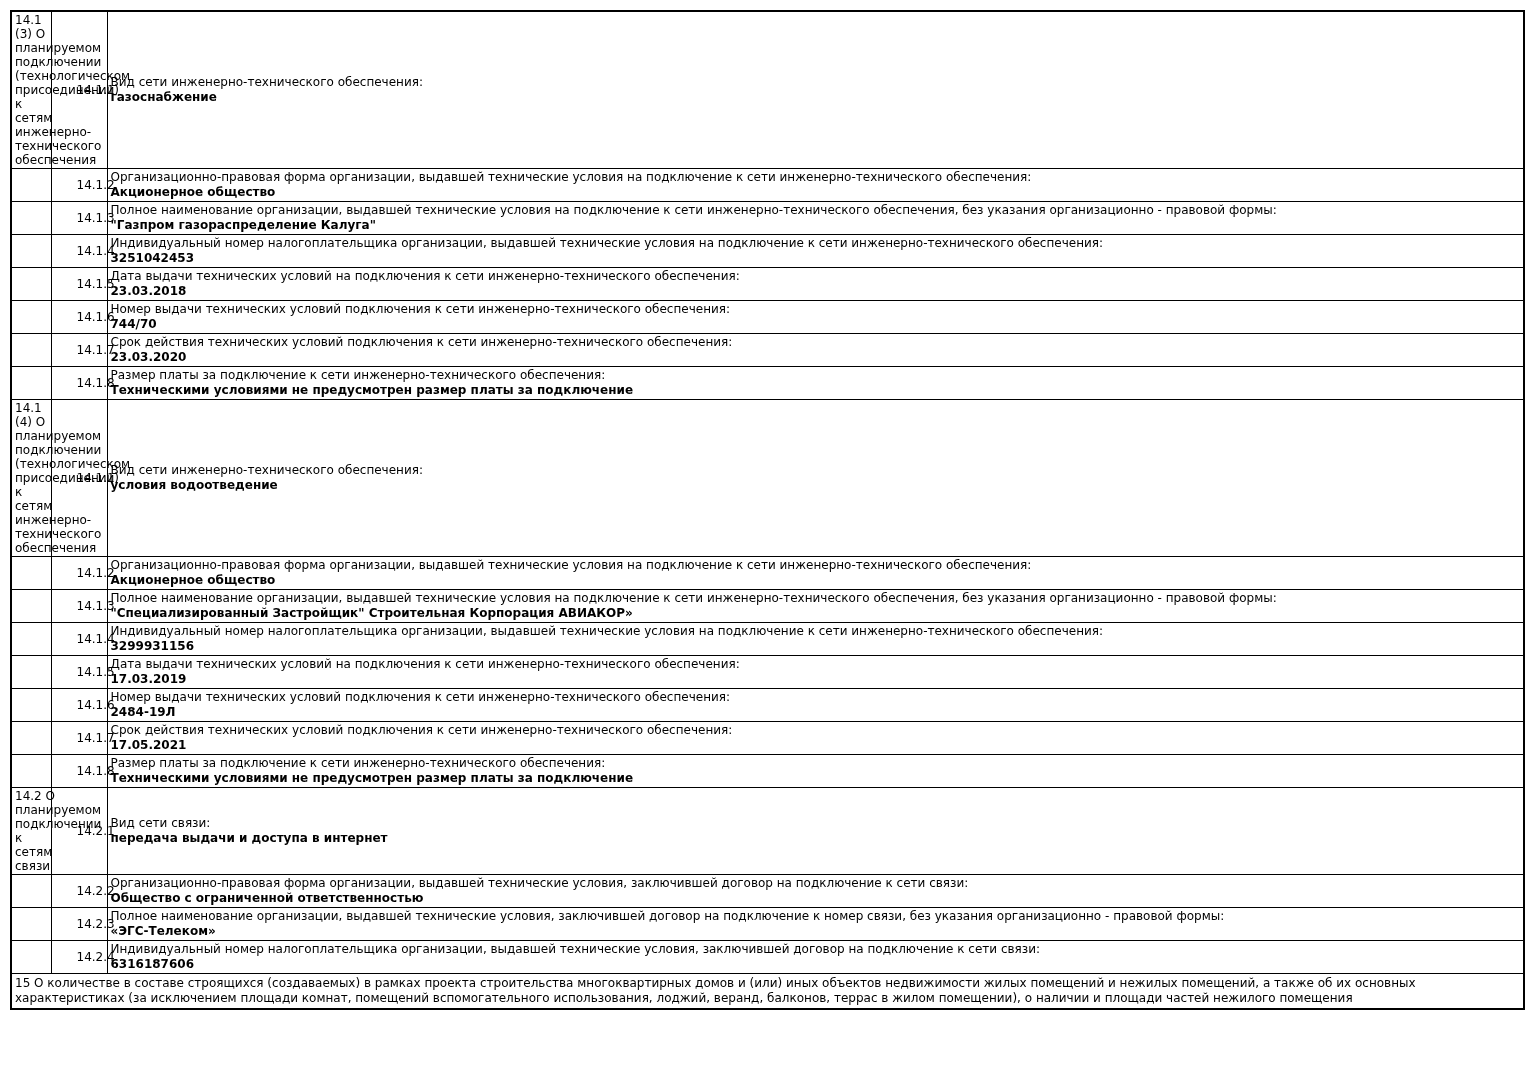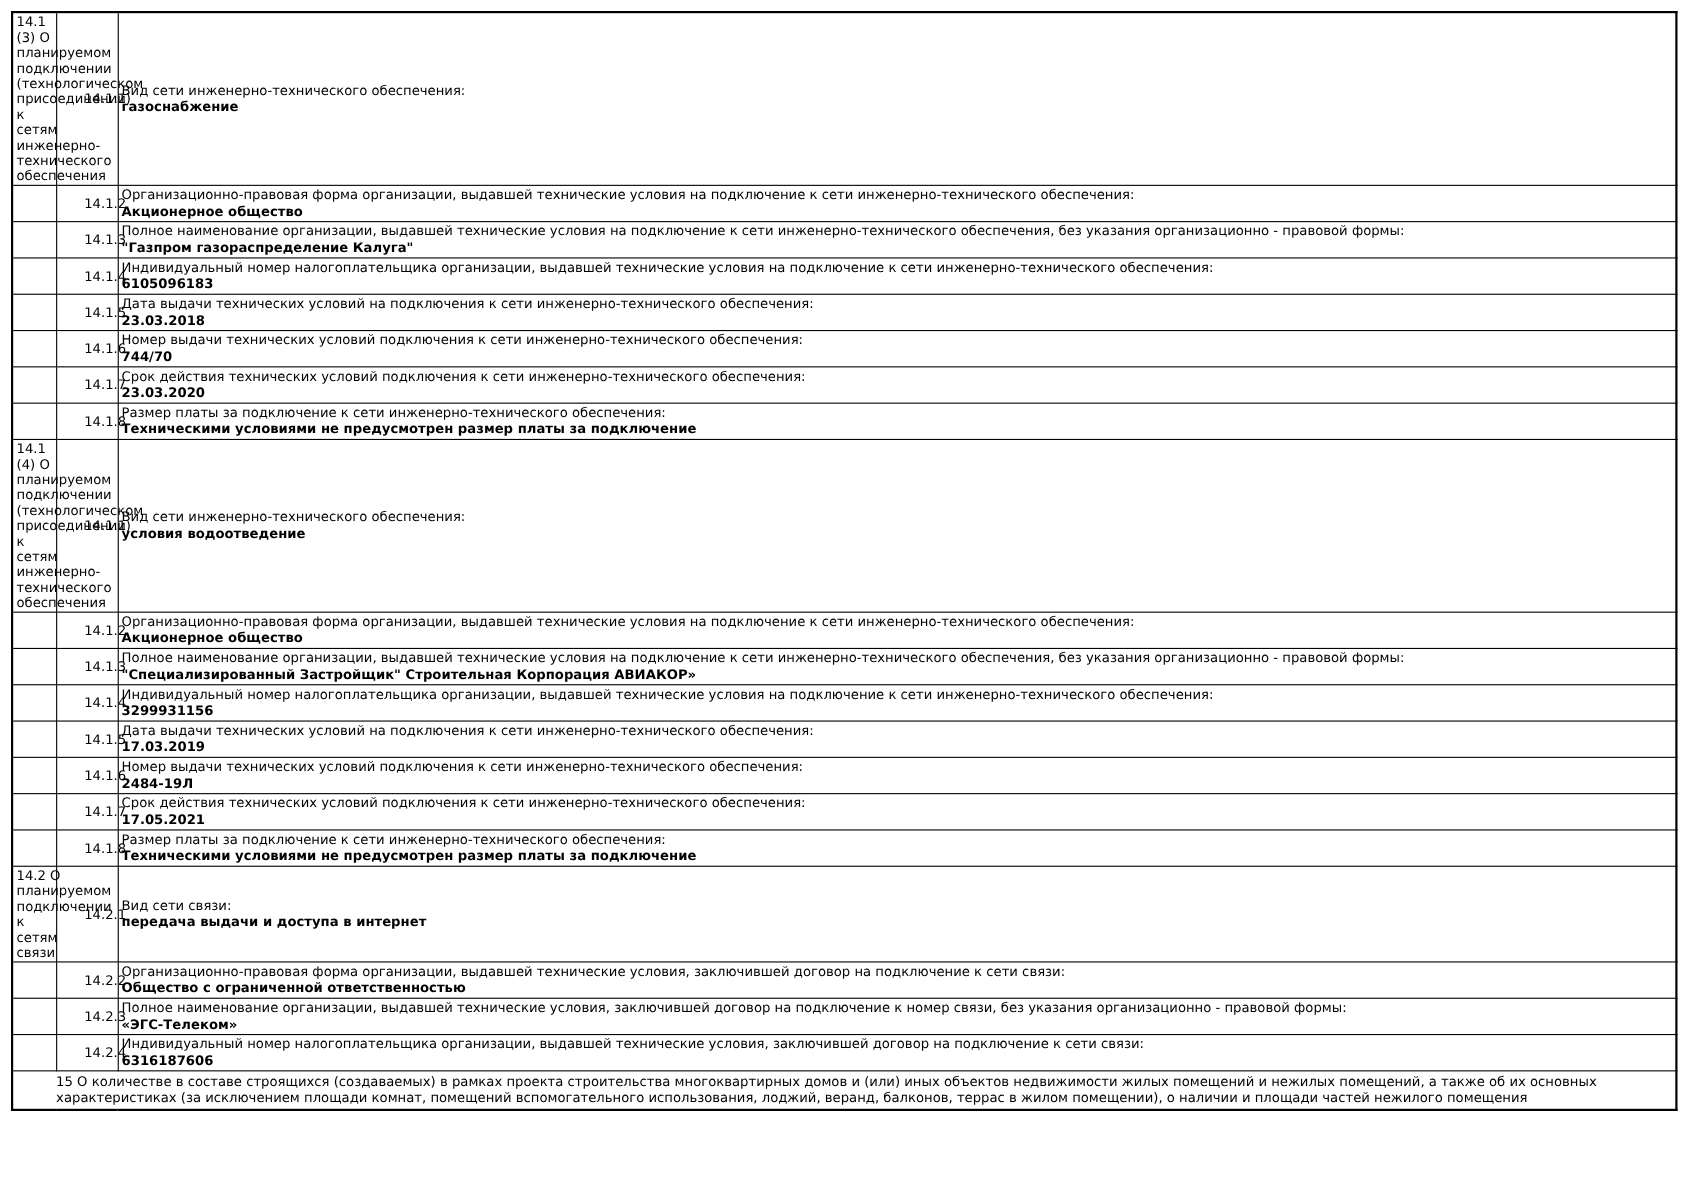--- a/index.html
+++ b/index.html
@@ -34,21 +34,21 @@
     white-space: normal;
     word-break: normal;
     overflow-wrap: normal;
   }
   td.c2 { padding-left: 6px; }
   tr.row-std td { height: 30px; }
   .num { line-height: 15px; margin-left: 19px; }
   .lbl { line-height: 15px; }
   .val { line-height: 15px; font-weight: bold; }
   tr.footer td { vertical-align: top; padding: 2px 3px; }
-  .footer-text { line-height: 15px; margin-left: 36px; }
+  .footer-text { line-height: 15px; }
 </style>
 </head>
 <body>
 
 <table class="decl">
   <colgroup>
     <col class="col1">
     <col class="col2">
     <col class="col3">
   </colgroup>
@@ -85,21 +85,21 @@
           <div class="val">"Газпром газораспределение Калуга"</div>
         </td>
       </tr>
       <tr class="row-std">
         <td class="c1"></td>
         <td class="c2">
           <div class="num">14.1.4</div>
         </td>
         <td class="c3">
           <div class="lbl">Индивидуальный номер налогоплательщика организации, выдавшей технические условия на подключение к сети инженерно-технического обеспечения:</div>
-          <div class="val">6105096183</div>
+          <div class="val">3251042453</div>
         </td>
       </tr>
       <tr class="row-std">
         <td class="c1"></td>
         <td class="c2">
           <div class="num">14.1.5</div>
         </td>
         <td class="c3">
           <div class="lbl">Дата выдачи технических условий на подключения к сети инженерно-технического обеспечения:</div>
           <div class="val">23.03.2018</div>

